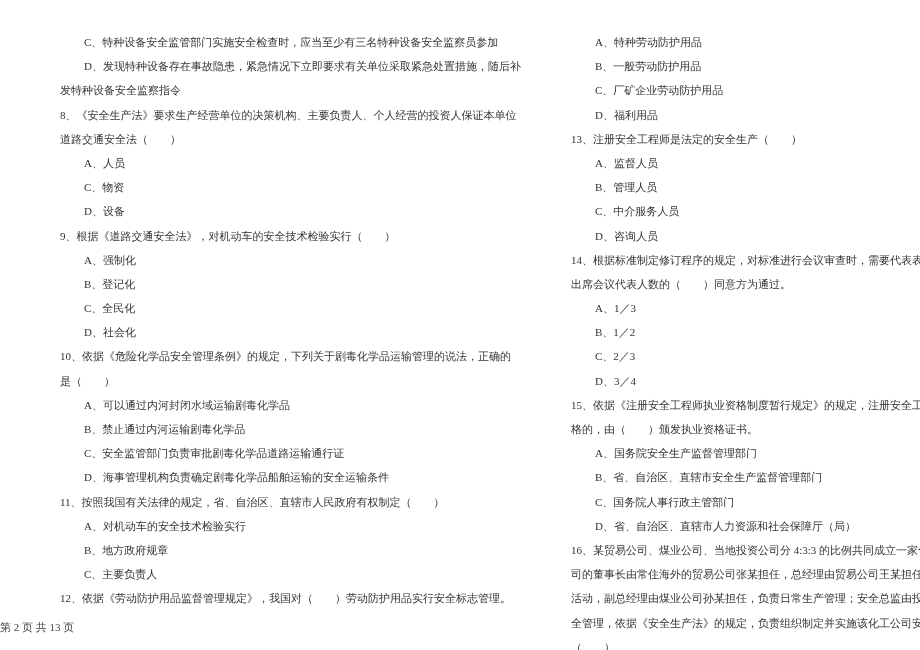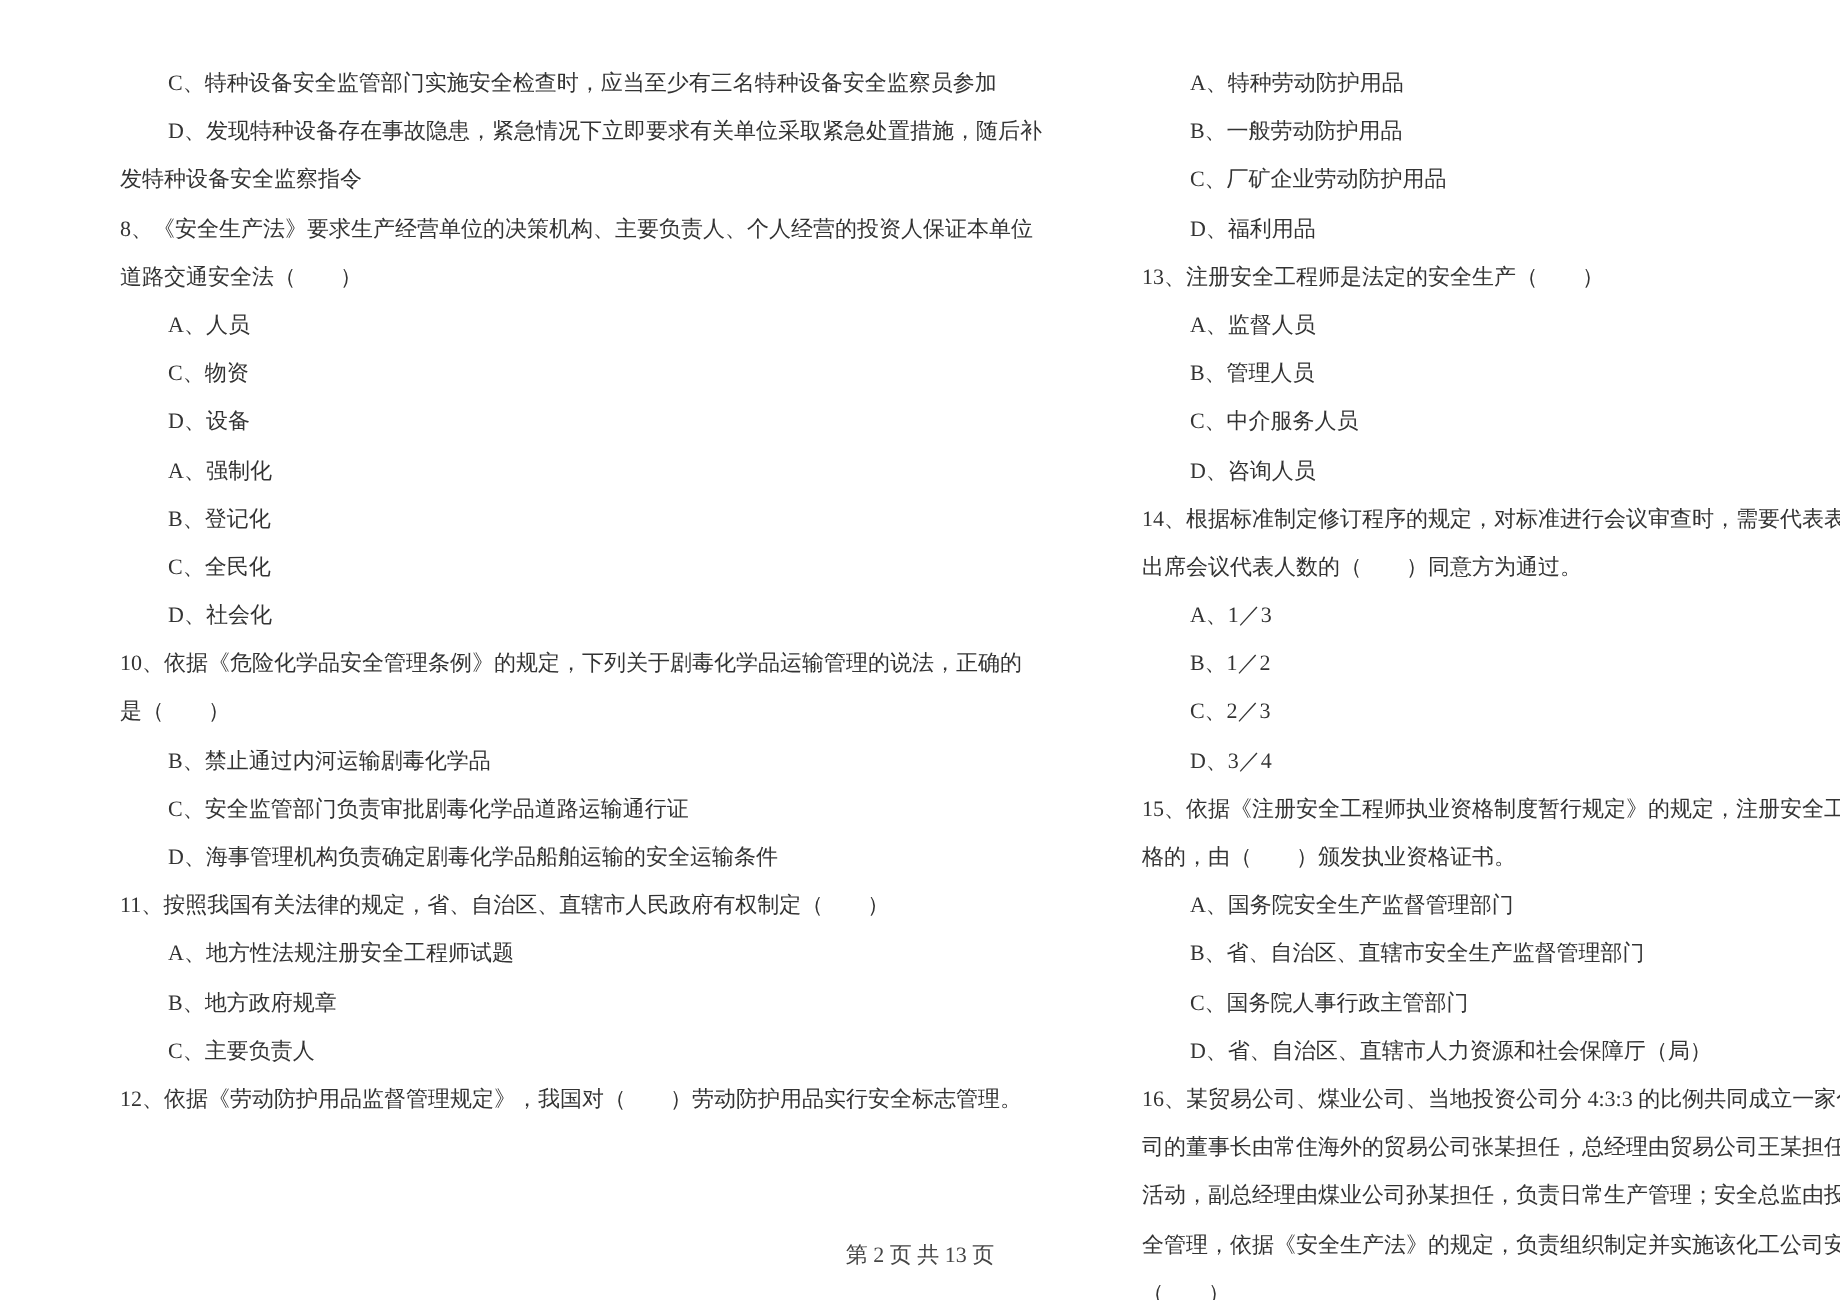--- a/index.html
+++ b/index.html
@@ -40,49 +40,51 @@
       overflow: hidden;
     }
     .indent1 {
       padding-left: 24px;
     }
     .footer {
       position: absolute;
       bottom: 15px;
       left: 0;
       right: 0;
-      text-align: center;
+      text-align: left;
       font-size: 11px;
       color: #444444;
     }
   </style>
 </head>
 <body>
 
 <div class="page">
   <div class="column col-left">
     <div class="line indent1">C、特种设备安全监管部门实施安全检查时，应当至少有三名特种设备安全监察员参加</div>
     <div class="line indent1">D、发现特种设备存在事故隐患，紧急情况下立即要求有关单位采取紧急处置措施，随后补</div>
     <div class="line">发特种设备安全监察指令</div>
     <div class="line">8、《安全生产法》要求生产经营单位的决策机构、主要负责人、个人经营的投资人保证本单位</div>
     <div class="line">道路交通安全法（　　）</div>
     <div class="line indent1">A、人员</div>
     <div class="line indent1">C、物资</div>
     <div class="line indent1">D、设备</div>
+    <div class="line">9、根据《道路交通安全法》，对机动车的安全技术检验实行（　　）</div>
     <div class="line indent1">A、强制化</div>
     <div class="line indent1">B、登记化</div>
     <div class="line indent1">C、全民化</div>
     <div class="line indent1">D、社会化</div>
     <div class="line">10、依据《危险化学品安全管理条例》的规定，下列关于剧毒化学品运输管理的说法，正确的</div>
     <div class="line">是（　　）</div>
+    <div class="line indent1">A、可以通过内河封闭水域运输剧毒化学品</div>
     <div class="line indent1">B、禁止通过内河运输剧毒化学品</div>
     <div class="line indent1">C、安全监管部门负责审批剧毒化学品道路运输通行证</div>
     <div class="line indent1">D、海事管理机构负责确定剧毒化学品船舶运输的安全运输条件</div>
     <div class="line">11、按照我国有关法律的规定，省、自治区、直辖市人民政府有权制定（　　）</div>
-    <div class="line indent1">A、地方性法规注册安全工程师试题</div>
+    <div class="line indent1">A、对机动车的安全技术检验实行</div>
     <div class="line indent1">B、地方政府规章</div>
     <div class="line indent1">C、主要负责人</div>
     <div class="line">12、依据《劳动防护用品监督管理规定》，我国对（　　）劳动防护用品实行安全标志管理。</div>
   </div>
 
   <div class="column col-right">
     <div class="line indent1">A、特种劳动防护用品</div>
     <div class="line indent1">B、一般劳动防护用品</div>
     <div class="line indent1">C、厂矿企业劳动防护用品</div>
     <div class="line indent1">D、福利用品</div>

